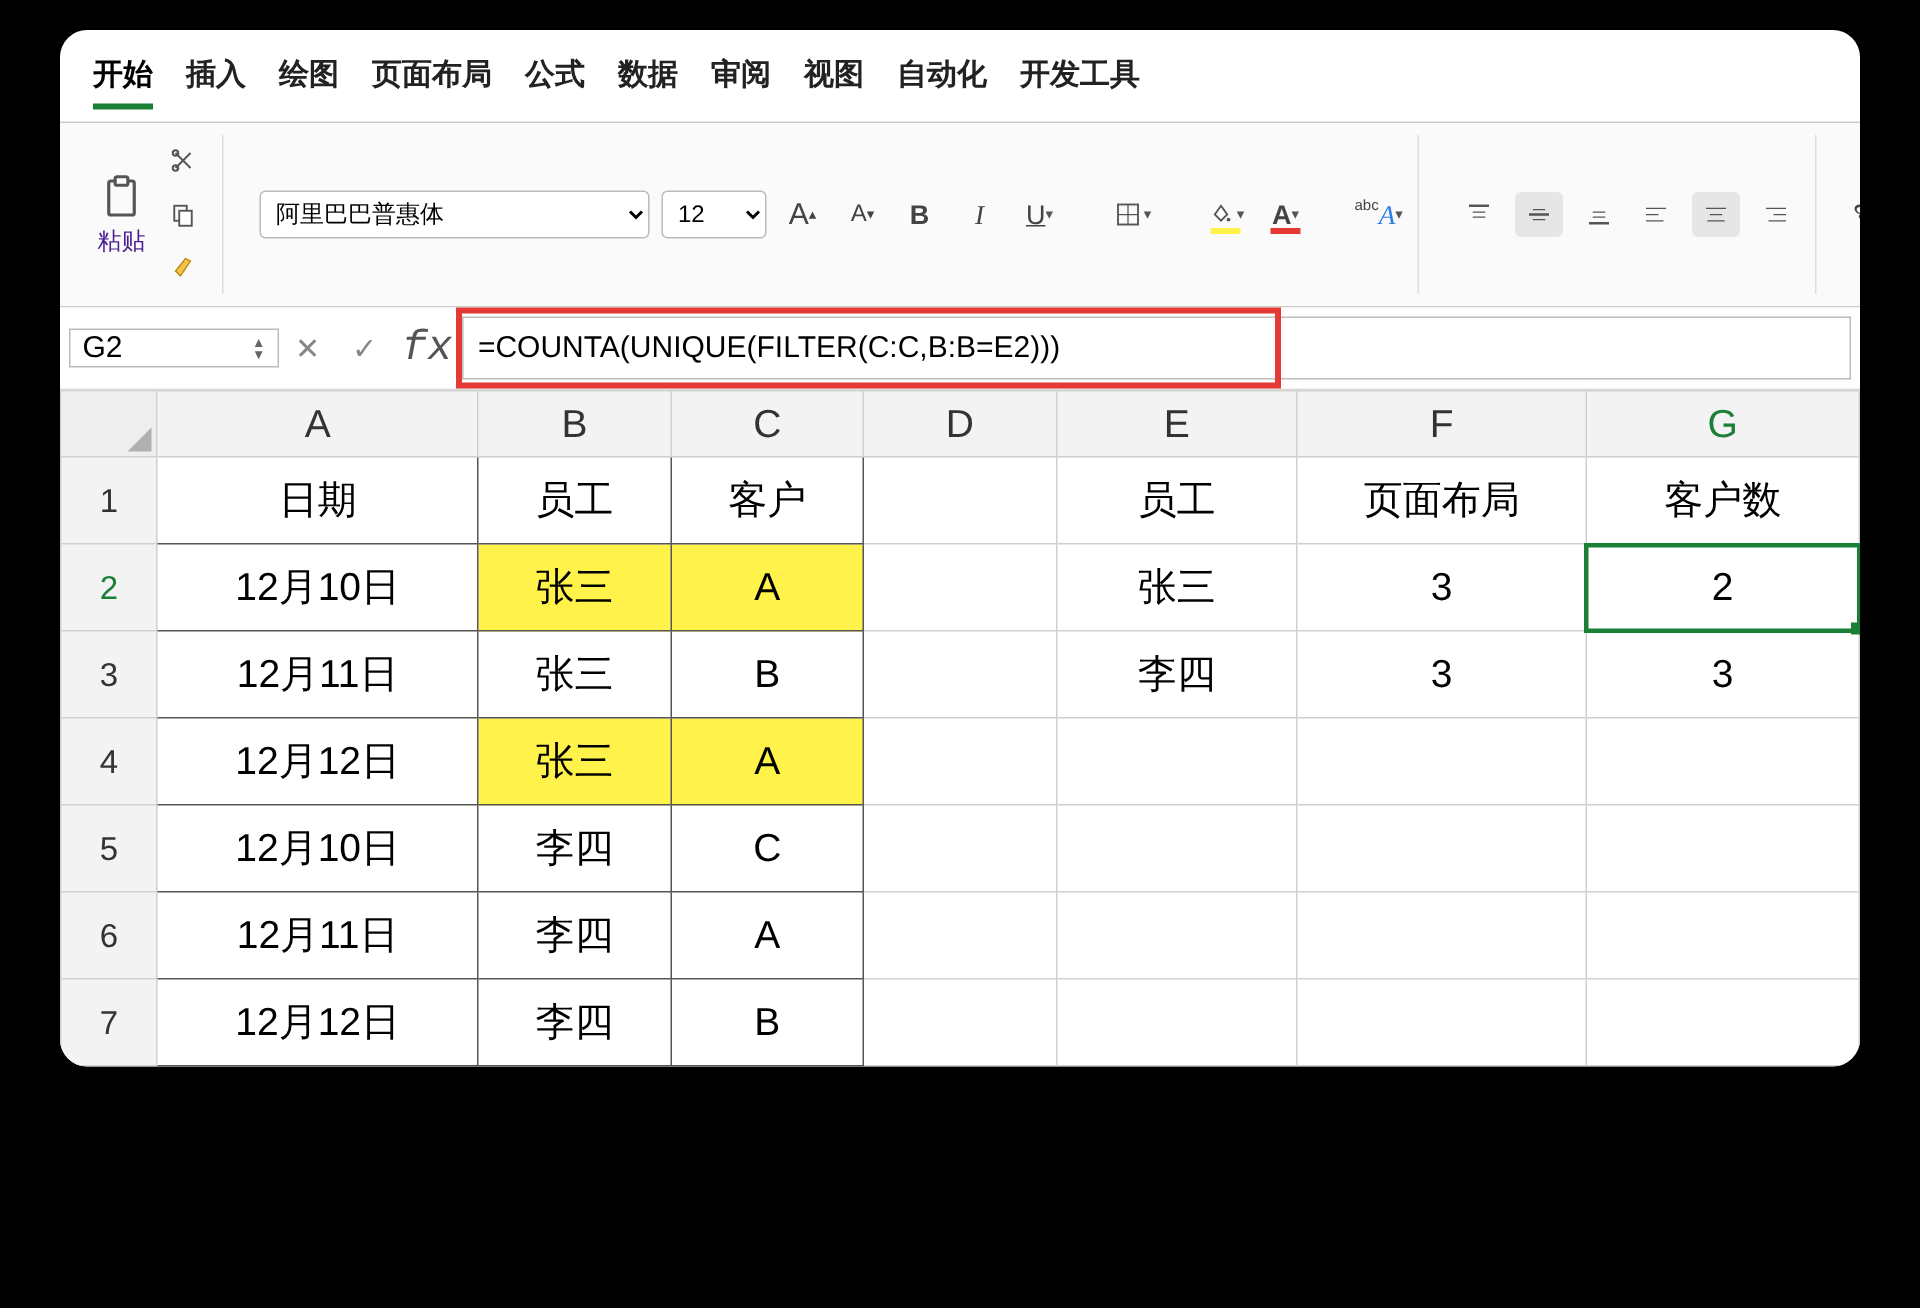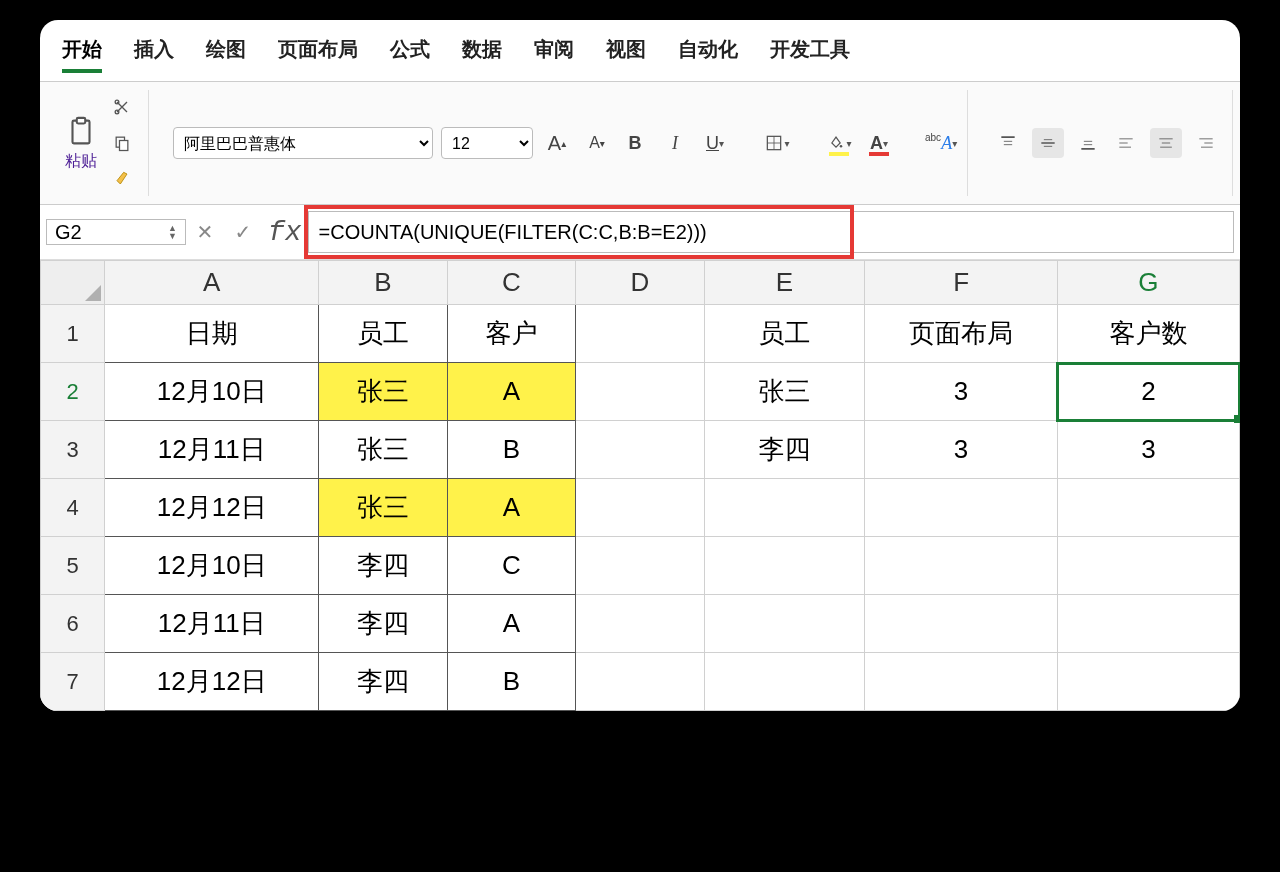--- a/index.html
+++ b/index.html
@@ -1,33 +1,33 @@
 <!DOCTYPE html>
 <html><head>
 <meta charset="utf-8">
 <style>
   * { box-sizing: border-box; margin: 0; padding: 0; font-family: -apple-system, "Segoe UI", Arial, sans-serif; }
   body { background: #000; display: flex; justify-content: center; align-items: flex-start; padding: 20px 30px; }
   .window { background: #fff; border-radius: 18px; width: 1200px; overflow: hidden; }
 
   
-  .tabs { display: flex; gap: 32px; padding: 16px 22px 8px; font-size: 20px; font-weight: 600; color: #222; }
+  .tabs { display: flex; gap: 22px; padding: 16px 22px 8px; font-size: 20px; font-weight: 600; color: #222; }
   .tab { cursor: pointer; padding-bottom: 6px; }
   .tab.active { border-bottom: 4px solid #1a7f37; color: #000; }
 
   
   .ribbon { display: flex; border-top: 1px solid #ccc; border-bottom: 1px solid #ccc; background: #fafafa; padding: 8px 14px; gap: 14px; align-items: stretch; }
   .group { display: flex; flex-direction: row; gap: 6px; padding: 2px 10px; border-right: 1px solid #ddd; }
   .group:last-child { border-right: none; }
   .row { display: flex; align-items: center; gap: 8px; }
   .vrow { display: flex; flex-direction: column; gap: 6px; justify-content: space-around; }
   .paste-big { display: flex; flex-direction: column; align-items: center; font-size: 16px; color: #4c1d95; gap: 2px; }
   .drop { font-size: 10px; color: #555; }
   select.font { width: 260px; height: 32px; font-size: 16px; padding: 0 6px; border: 1px solid #bbb; border-radius: 4px; background:#fff; }
-  select.size { width: 92px; height: 32px; font-size: 16px; padding: 0 6px; border: 1px solid #bbb; border-radius: 4px; background:#fff; }
+  select.size { width: 70px; height: 32px; font-size: 16px; padding: 0 6px; border: 1px solid #bbb; border-radius: 4px; background:#fff; }
   .ibtn { min-width: 32px; height: 30px; display: inline-flex; align-items: center; justify-content: center; color: #444; font-size: 18px; border-radius: 4px; cursor: pointer; position: relative; }
   .ibtn.sel { background: #e6e6e6; }
   .ibtn svg { width: 20px; height: 20px; }
   .ubar { position: absolute; bottom: 2px; left: 6px; right: 6px; height: 4px; }
 
   
   .fbar { display: flex; align-items: center; padding: 6px 6px; border-bottom: 1px solid #ddd; font-size: 20px; background:#fff; }
   .namebox { width: 140px; height: 26px; border: 1px solid #bbb; display: flex; align-items: center; justify-content: space-between; padding: 0 8px; font-size: 20px; }
   .namebox .spin { display:flex; flex-direction:column; font-size:9px; color:#666; line-height:8px; }
   .fbtn { width: 38px; text-align: center; color: #888; font-size: 20px; }

